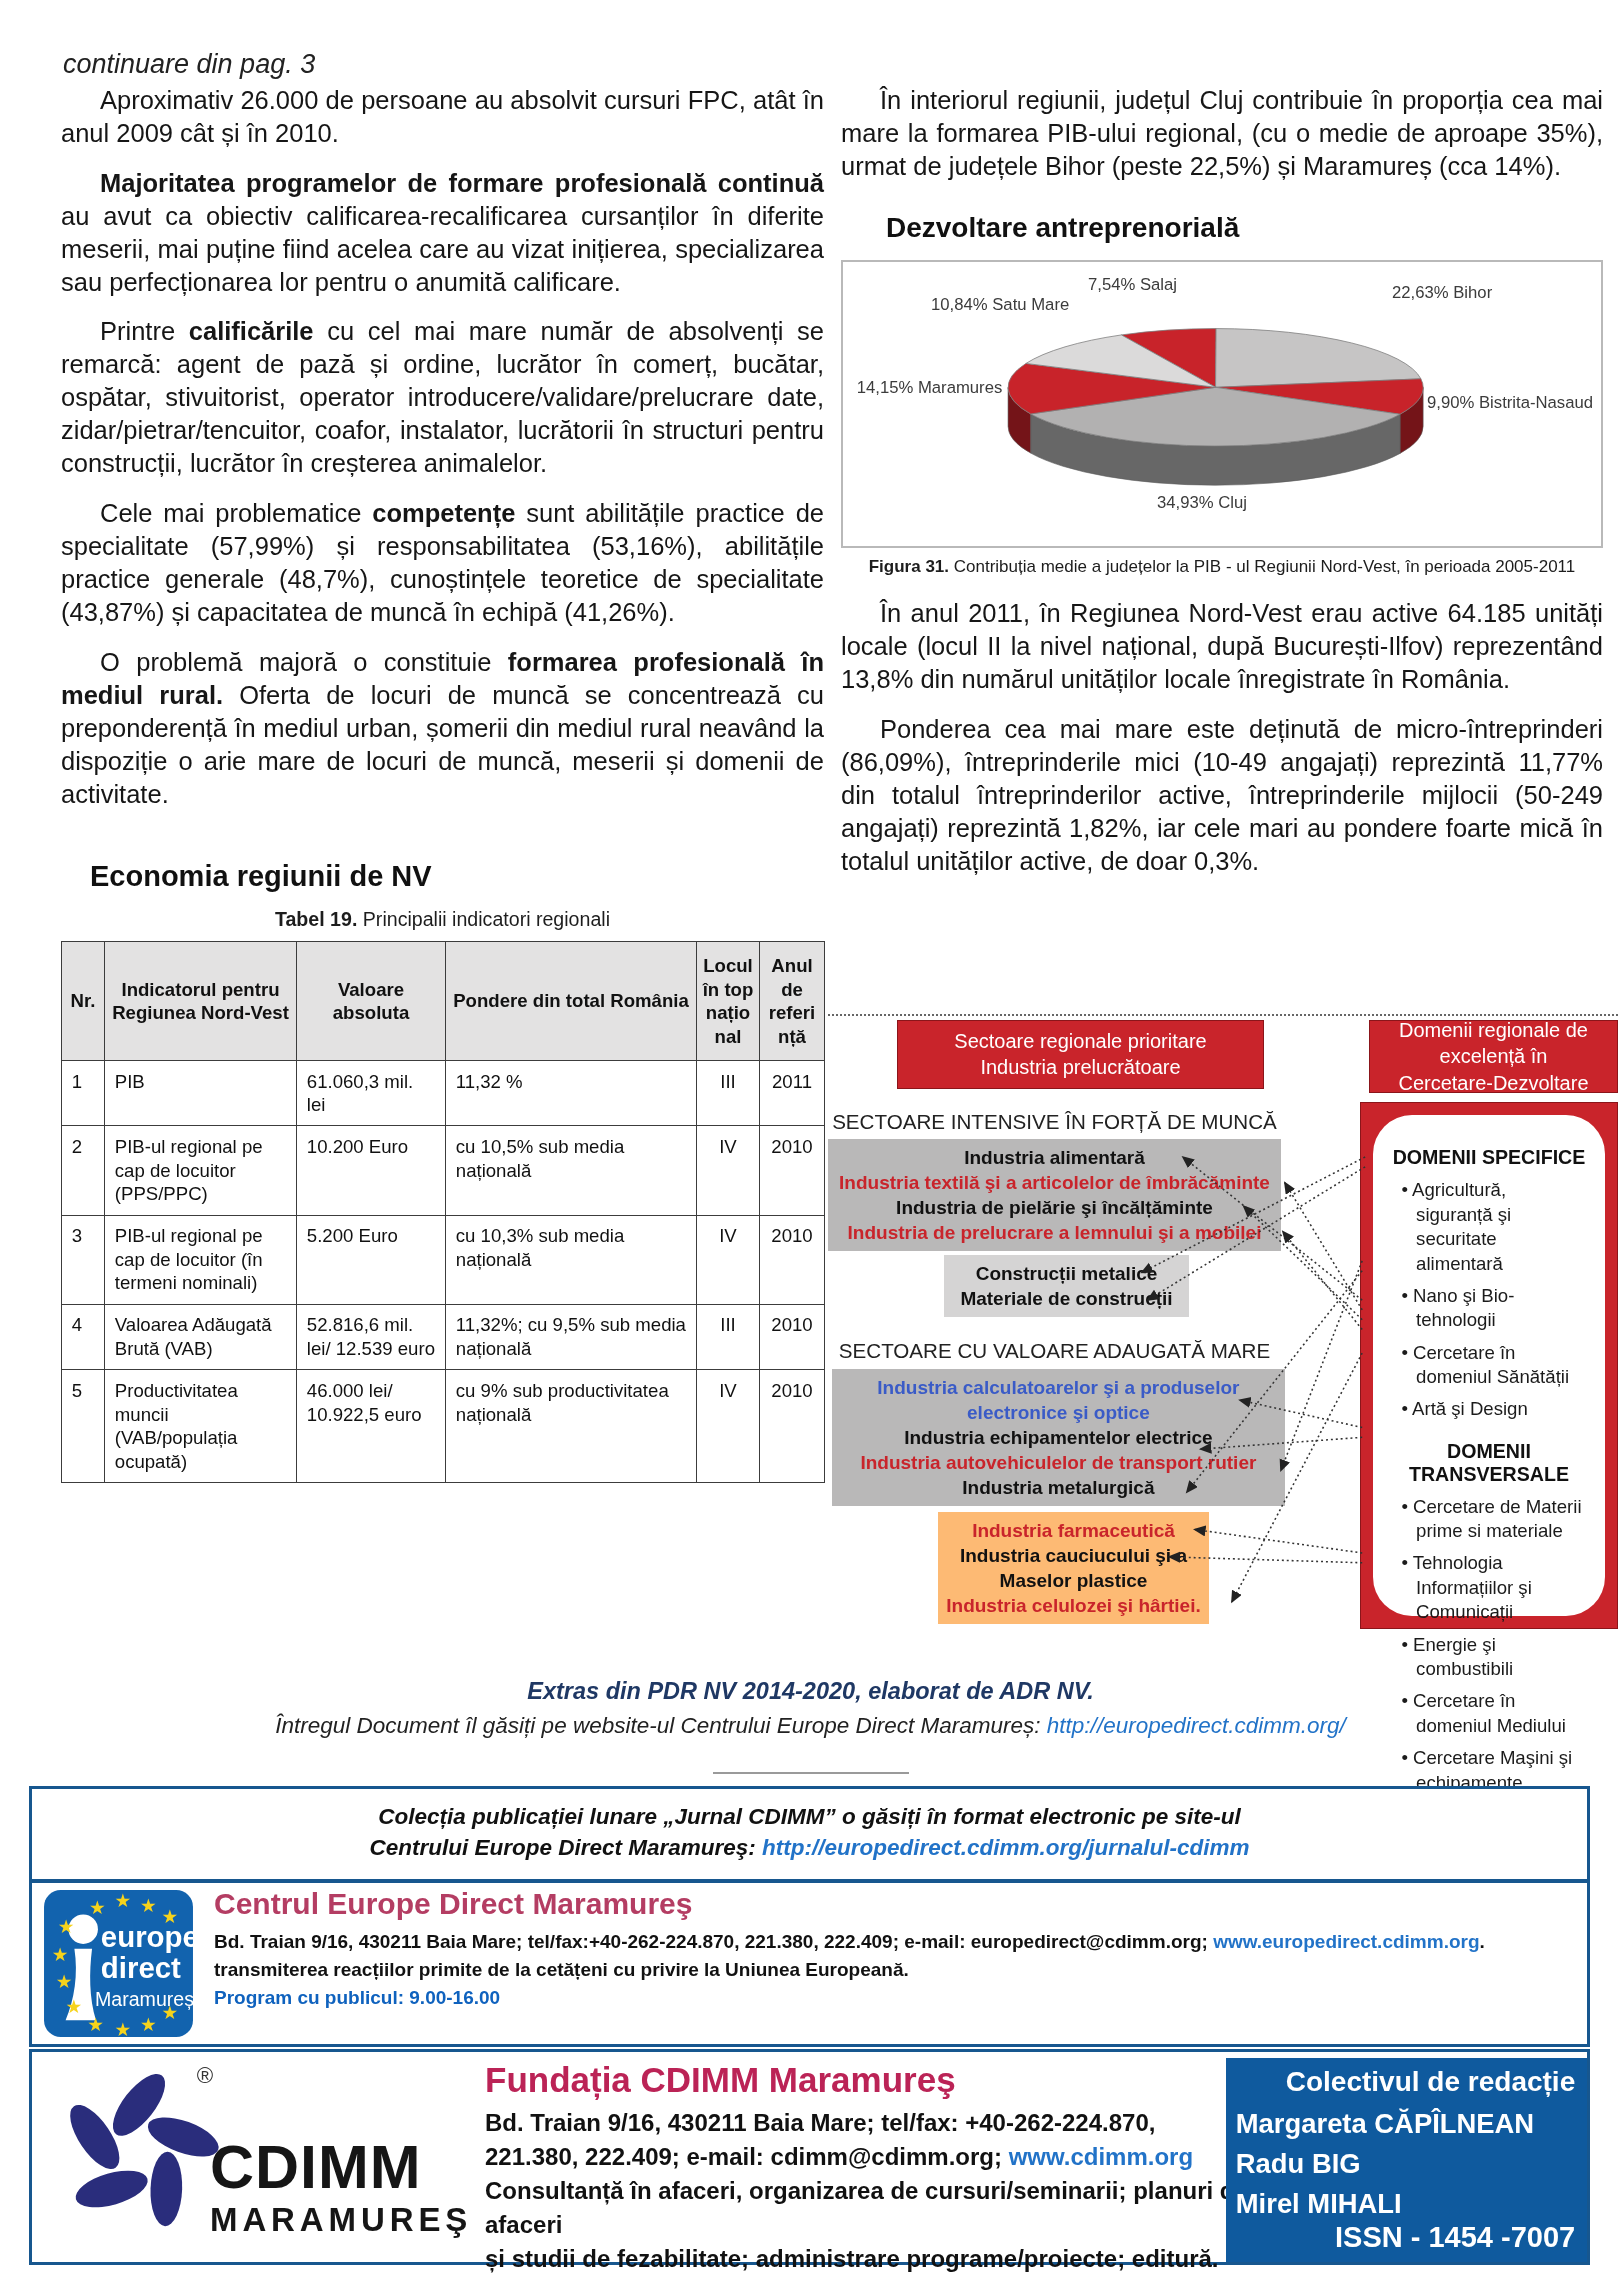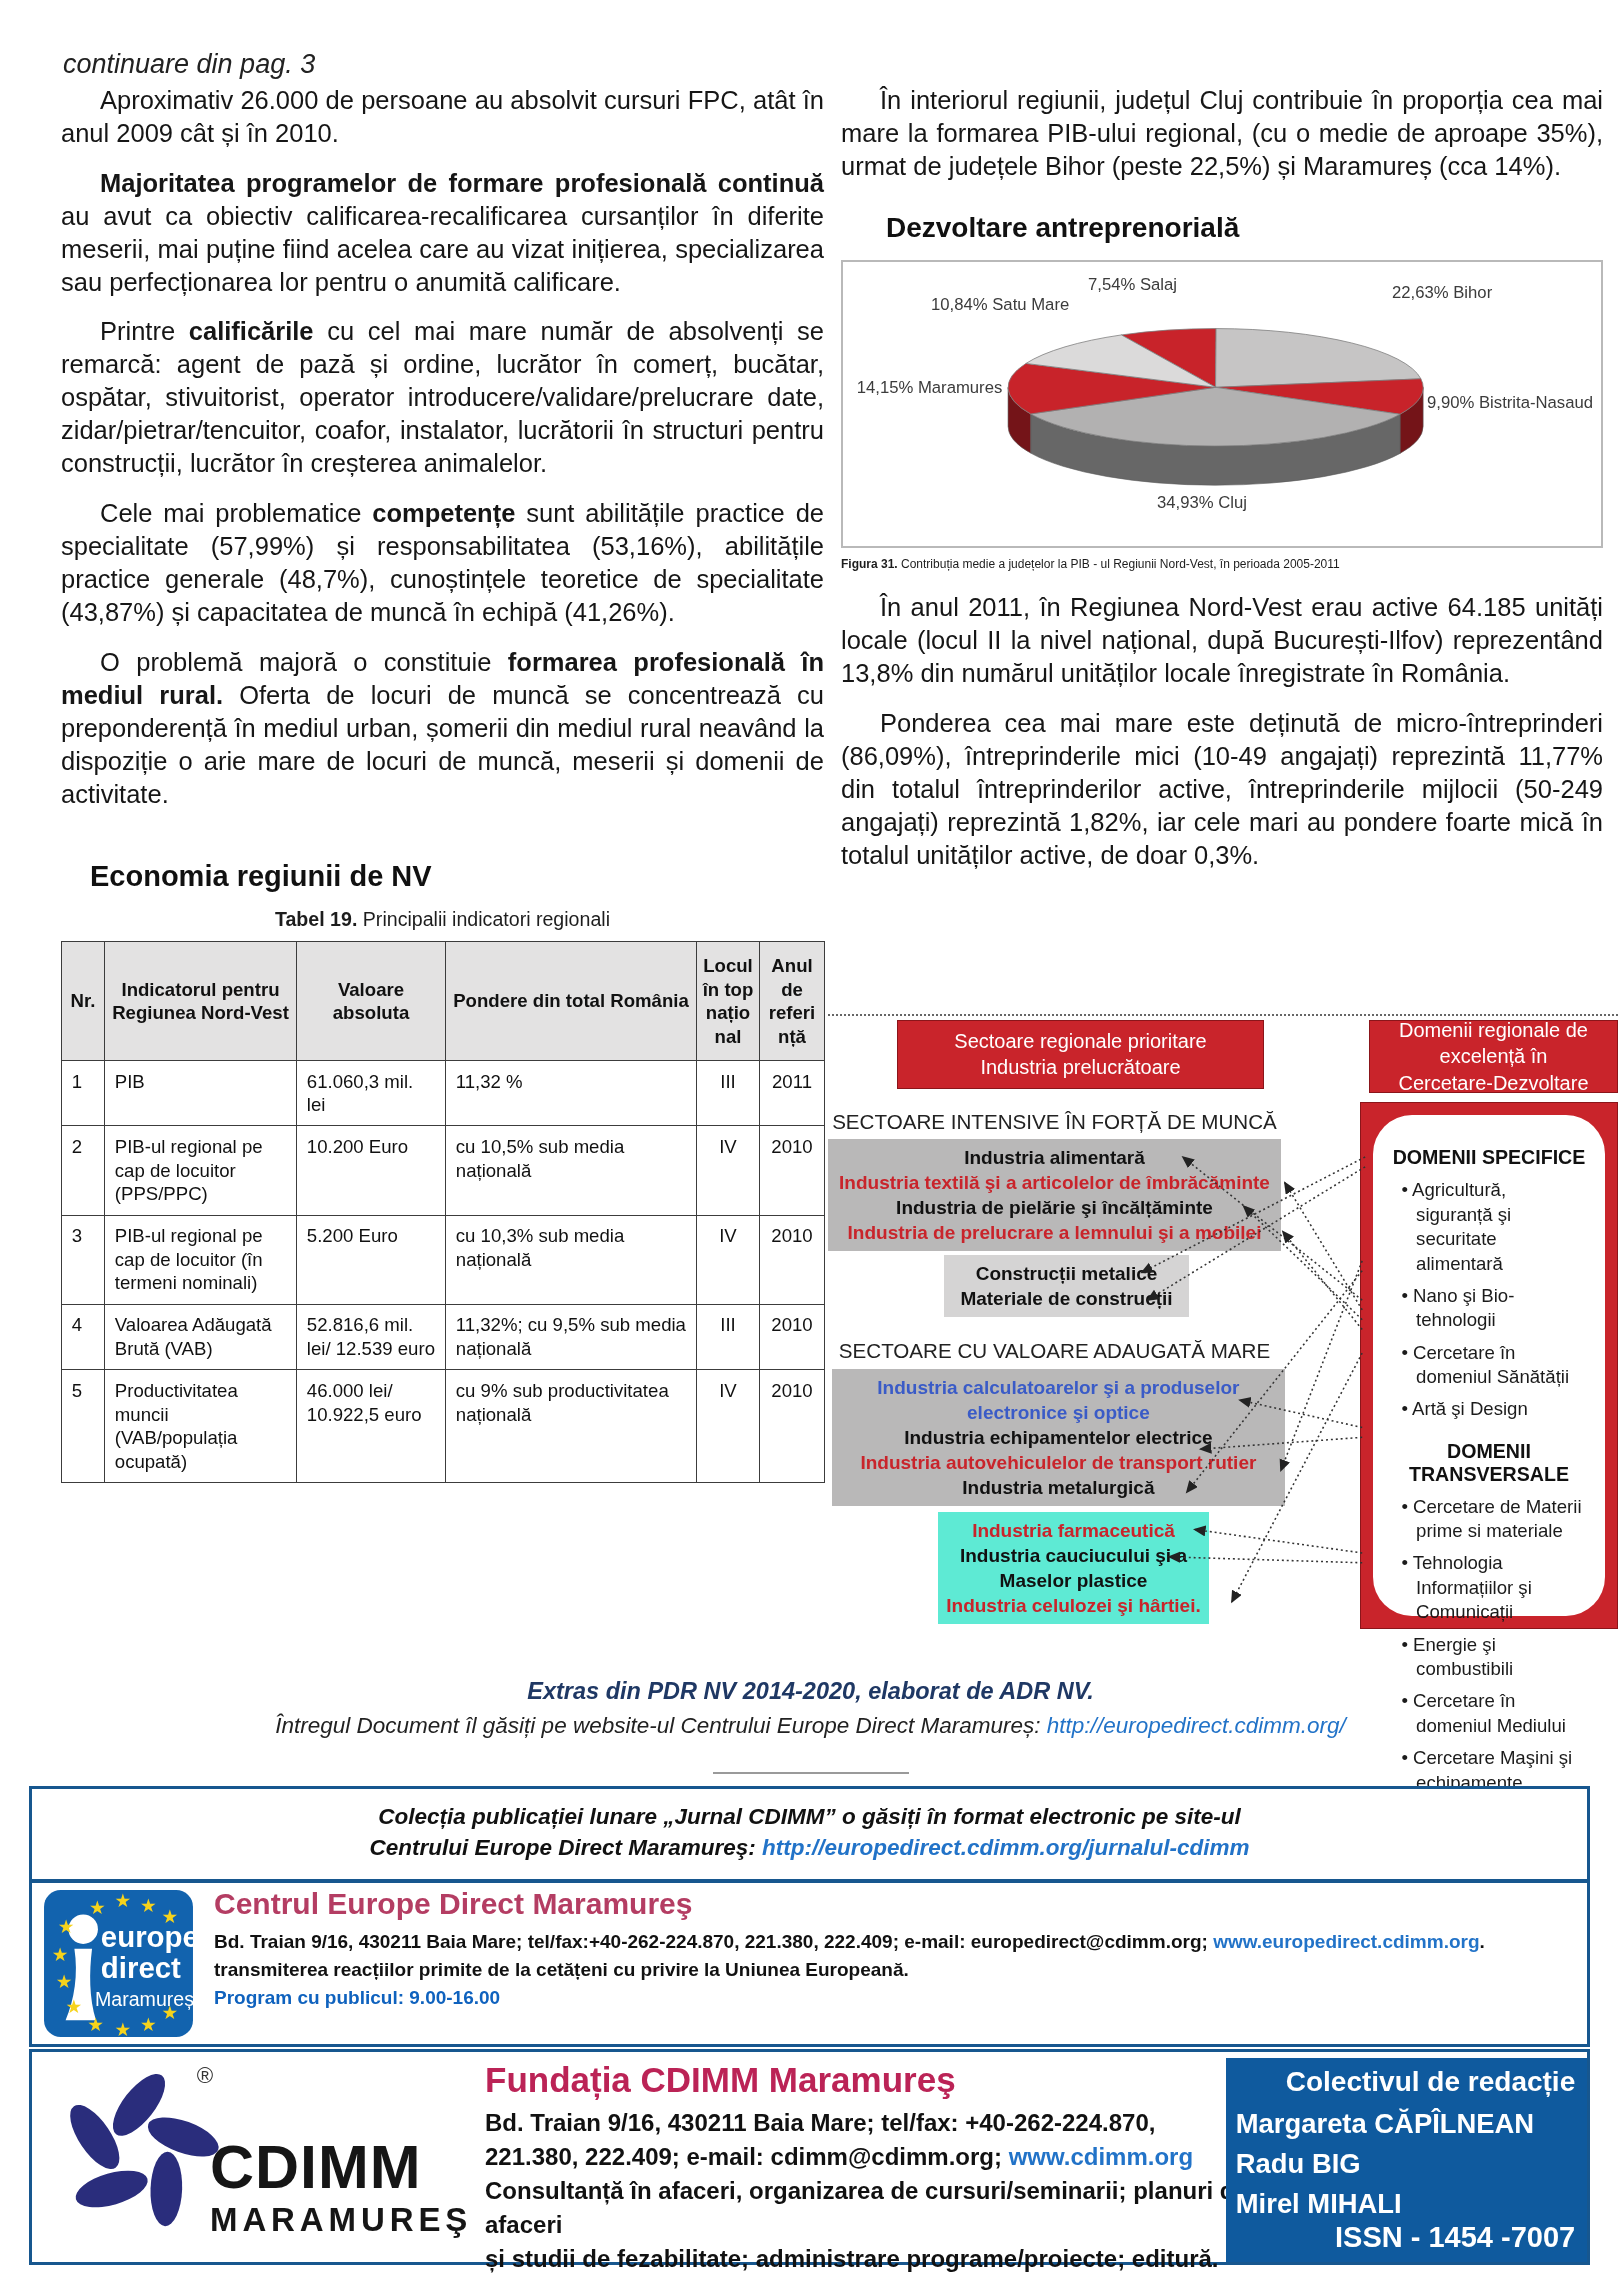--- a/index.html
+++ b/index.html
@@ -23,37 +23,37 @@
 
   .rchart-h{font-size:28px;font-weight:bold;margin:29px 0 15.7px 45px;color:#111}
   .chartPanel{position:relative;width:758px;height:284px;border:2px solid #b9b9b9;background:#fff;margin:0 0 9.8px}
   .pielab{position:absolute;font-size:16.7px;color:#3c3c3c;white-space:nowrap}
   .pl0{left:245px;top:13.7px}   
   .pl1{left:549px;top:21.6px}   
   .pl2{left:584px;top:131px}  
   .pl3{left:314px;top:231px}  
   .pl4{left:13.7px;top:116px}   
   .pl5{left:88px;top:33px}    
-  .figcap{text-align:left;font-size:12px;color:#1d1d1d;margin:3.9px 0 19.6px}
+  .figcap{text-align:center;font-size:17px;color:#1d1d1d;margin:3.9px 0 19.6px}
 
   
   .diagram{position:absolute;left:828px;top:1008px;width:790px;height:643px;font-family:"Liberation Sans",sans-serif}
   .dotrule{position:absolute;left:0;right:0;top:5.9px;border-top:2px dotted #666}
   .redhdr{position:absolute;background:#c9242b;border:1px solid #8b151a;color:#fff;text-align:center;
           font-size:20px;line-height:26.5px;display:flex;flex-direction:column;justify-content:center}
   .rb1{left:69px;top:11.8px;width:365px;height:67px}
   .rb2{left:541px;top:11.8px;width:247px;height:71px}
   .dlab{position:absolute;font-size:20.6px;color:#222;width:453px;text-align:center}
   .lab1{top:102px;left:0}
   .lab2{top:331px;left:0}
   .gbox{position:absolute;text-align:center;font-weight:bold;font-size:19px;line-height:25px;padding:5.9px 3.9px;box-sizing:border-box}
   .g1{left:0;top:131px;width:453px;background:#b9b8b8}
   .g2{left:116px;top:247px;width:245px;background:#d5d4d4}
   .g3{left:3.9px;top:361px;width:453px;background:#b9b8b8}
-  .g4{left:110px;top:504px;width:271px;background:#5eead4}
+  .g4{left:110px;top:504px;width:271px;background:#fdba74}
   .gbox .ln.black{color:#111}
   .gbox .ln.red{color:#c9242b}
   .gbox .ln.blue{color:#3a5bc7}
   .bigred{position:absolute;left:532px;top:94px;width:258px;height:527px;background:#c9242b;border:1px solid #8b151a;box-sizing:border-box}
   .bigwhite{position:absolute;inset:11.8px;background:#fff;border-radius:39px;padding:13.7px 11.8px;box-sizing:border-box}
   .bigwhite h3{font-size:19.6px;text-align:center;margin:17.6px 0 7.8px;color:#111}
   ul.bl{list-style:none;margin:9px;padding:0 0 0 7.8px;font-size:18.6px;line-height:24.5px;color:#1b1b1b}
   ul.bl li{margin:7.8px 0;padding-left:14.7px;text-indent:-14.7px}
   ul.bl li::before{content:"\2022  "}
   .arrowsvg{position:absolute;inset:0;pointer-events:none}

